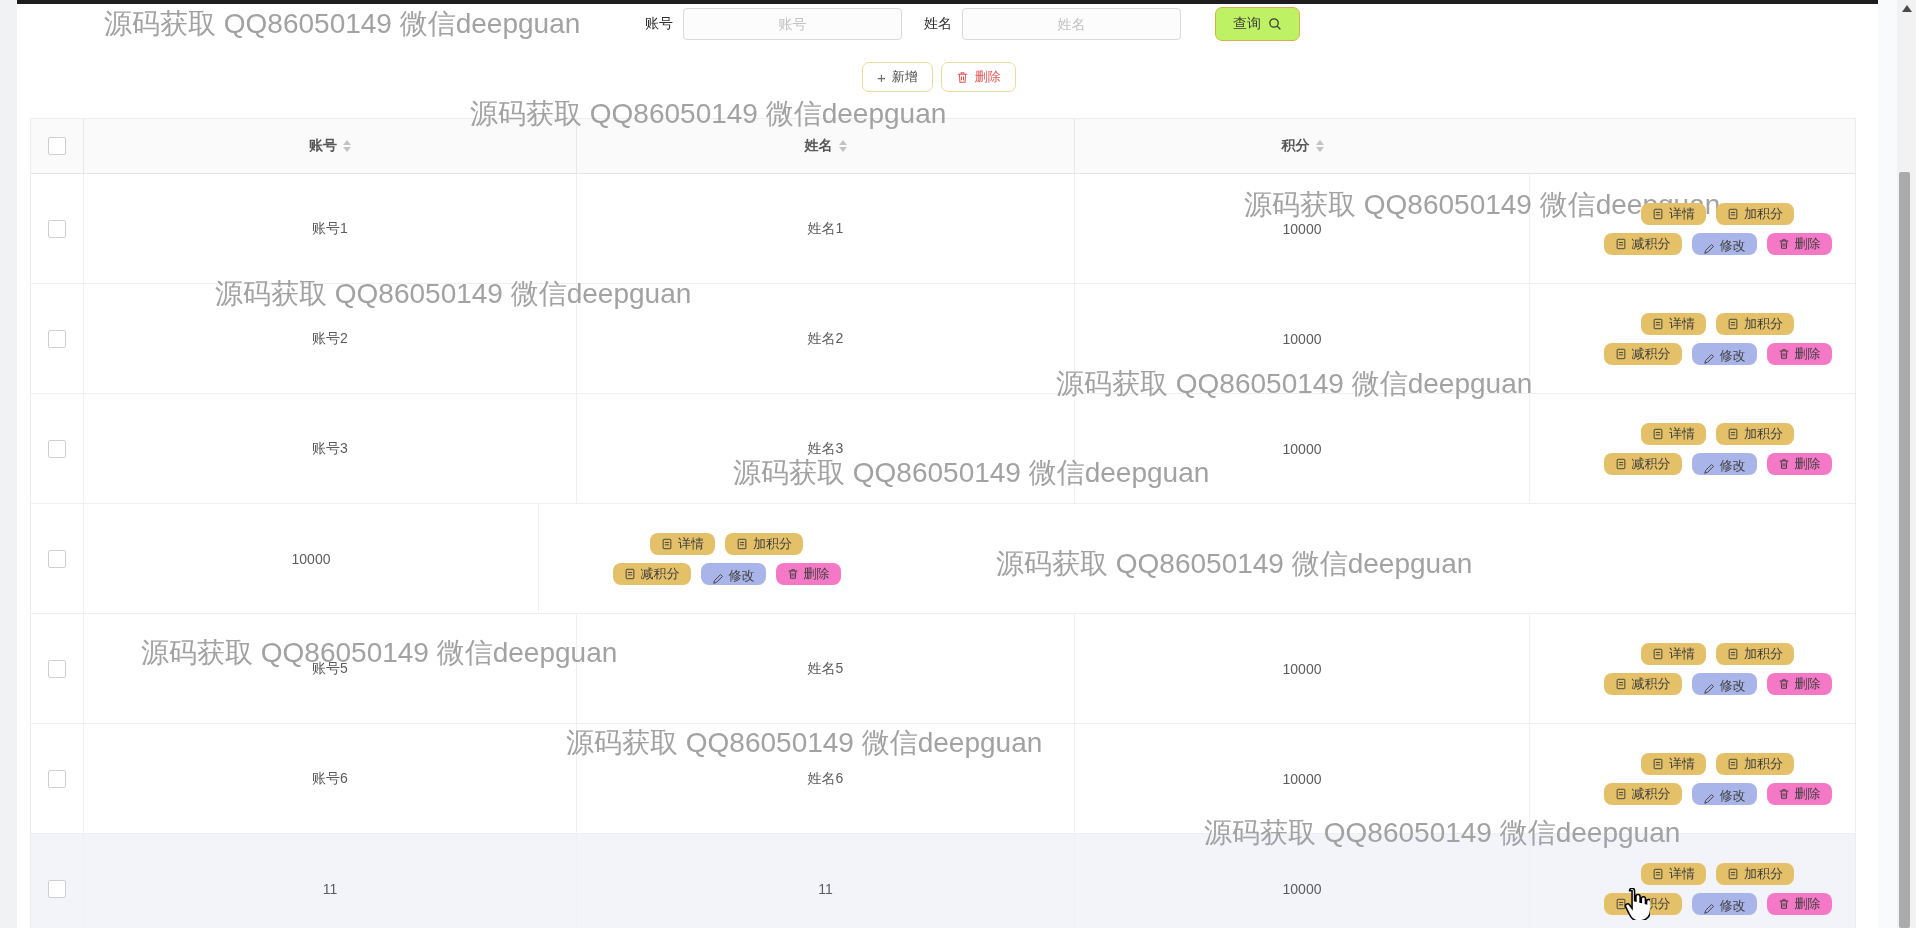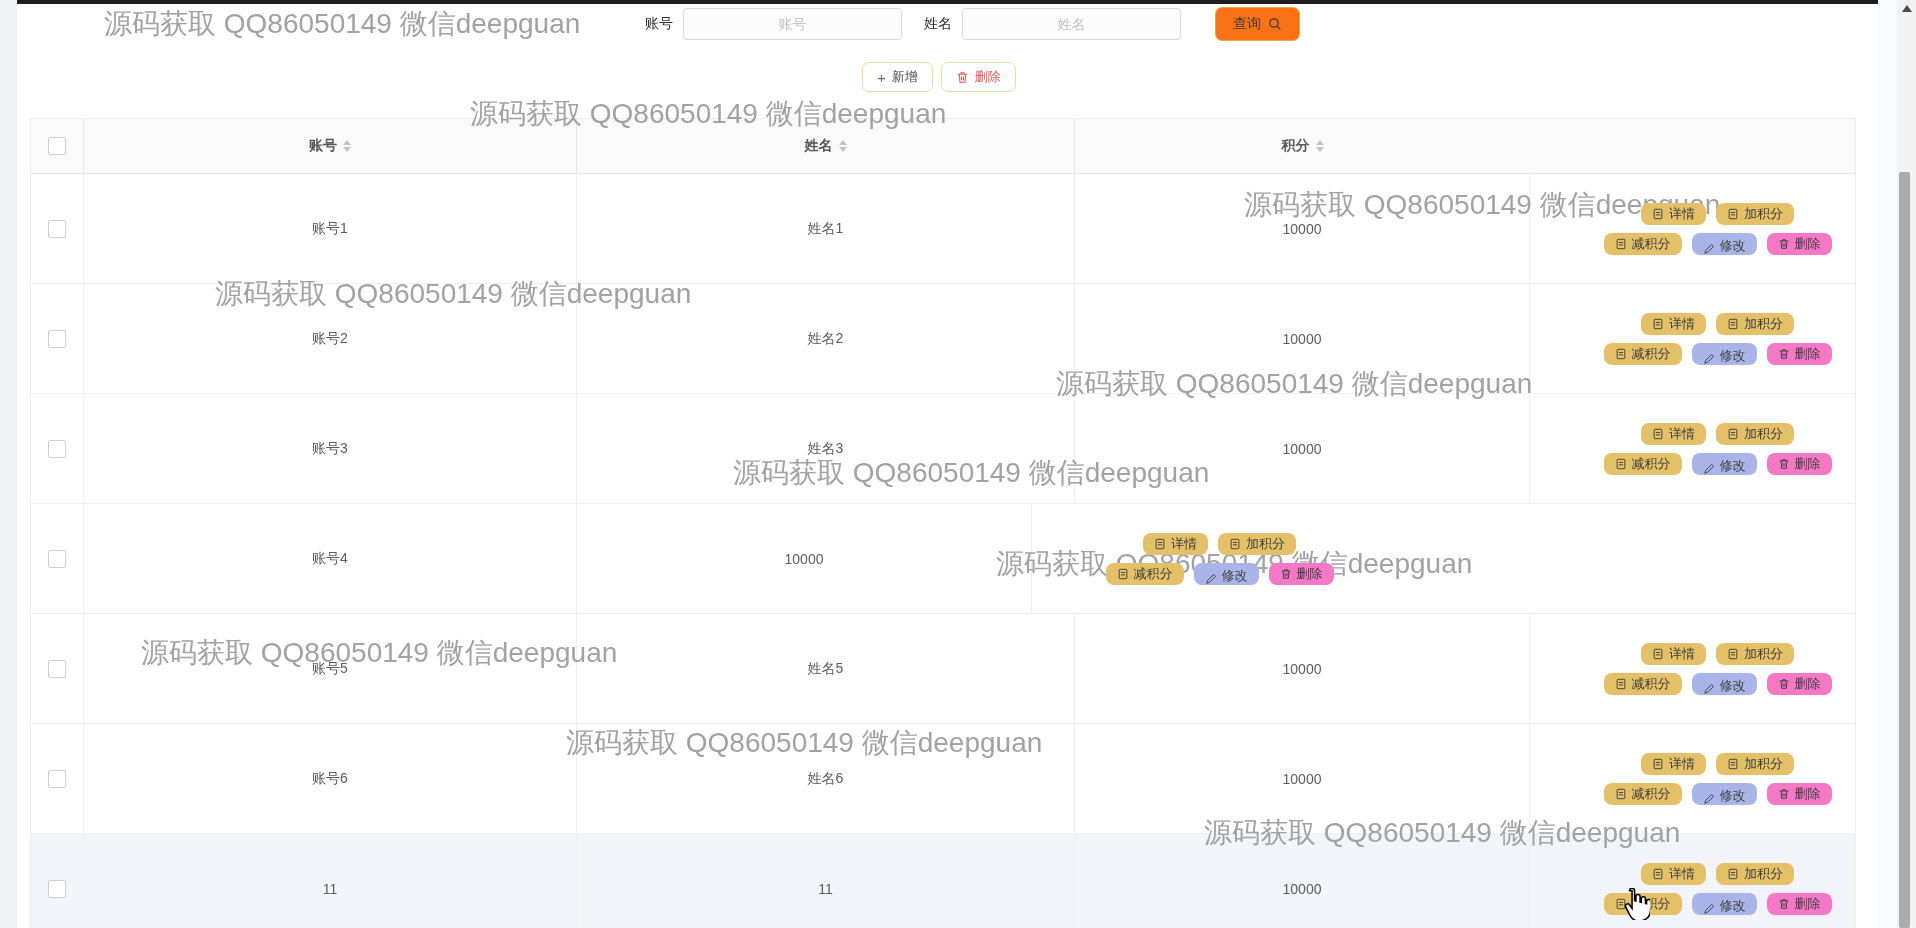--- a/index.html
+++ b/index.html
@@ -8,21 +8,21 @@
   .left-gutter{position:absolute;left:0;top:0;width:17px;height:928px;background:#f1f2f4;}
   .top-line{position:absolute;left:17px;top:0;height:4px;background:#1d1d1d;width:1880px;}
 
   
   .topbar{position:absolute;left:645px;top:6px;height:36px;display:flex;align-items:center;z-index:10;}
   .flabel{font-size:14px;color:#2f2f2f;margin-right:10px;white-space:nowrap;}
   .finput{width:213px;height:28px;border:1px solid #d9d9d9;border-radius:4px;background:#fcfcfc;
           text-align:center;font-size:14px;color:#555;outline:none;margin-right:22px;
           font-family:"Liberation Sans","DejaVu Sans",sans-serif;}
   .finput::placeholder{color:#c2c2c2;}
-  .query-btn{margin-left:12px;height:34px;padding:0 17px;background:#f97316;border:1px solid #d8b04a;
+  .query-btn{margin-left:12px;height:34px;padding:0 17px;background:#bef264;border:1px solid #d8b04a;
              border-radius:7px;font-size:14px;color:#3b3b3b;display:flex;align-items:center;gap:7px;
              cursor:pointer;font-family:inherit;}
 
   
   .toolbar{position:absolute;left:862px;top:62px;display:flex;gap:8px;z-index:10;}
   .tb-btn{height:30px;padding:0 14px;background:#fff;border:1px solid #eeda9e;border-radius:7px;
           font-size:13px;display:flex;align-items:center;gap:6px;cursor:pointer;font-family:inherit;}
   .tb-add{color:#4a4a4a;}
   .tb-del{color:#e05454;}
   .plus{font-size:15px;line-height:1;color:#6b6b6b;}
@@ -278,21 +278,20 @@
             <span>删除</span>
           </button>
         </div>
       </div>
     </div>
   </div>
         <div class="trow">
     <div class="cell c0">
       <span class="checkbox"></span>
     </div>
-    <div class="cell c1 val">账号4</div>
     <div class="cell c3 val">10000</div>
     <div class="cell c4">
       <div class="actions">
         <div class="aline">
           <button class="abtn gold">
             <svg width="12" height="12" viewBox="0 0 14 14">
               <rect x="2.5" y="1.5" width="9" height="11" rx="1" fill="none" stroke="#3f3f3f" stroke-width="1.1"></rect>
               <path d="M4.5 5.2h5M4.5 8h5" stroke="#3f3f3f" stroke-width="1.1"></path>
             </svg>
             <span>详情</span>

